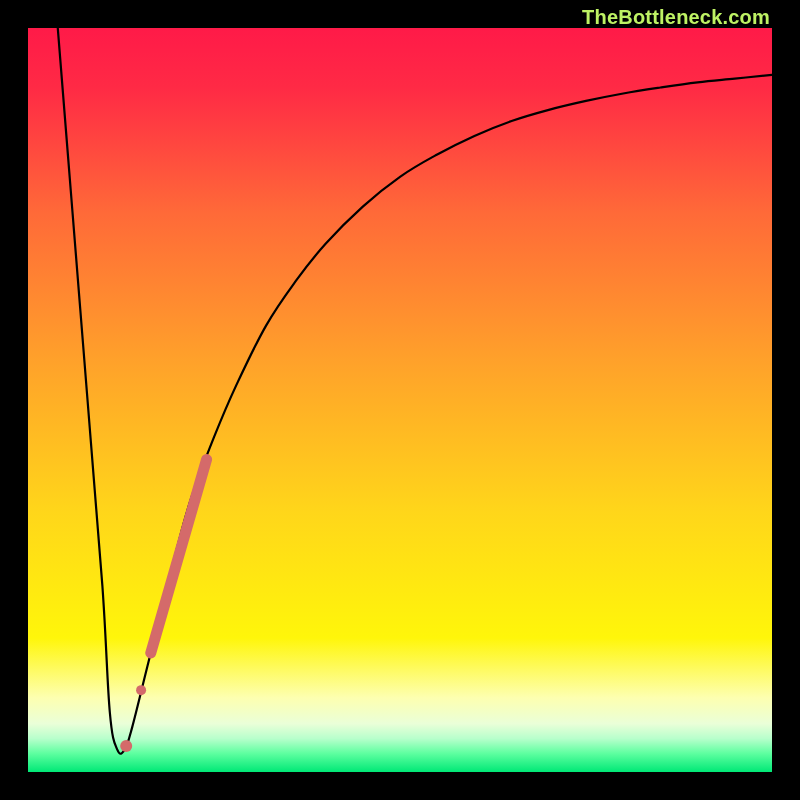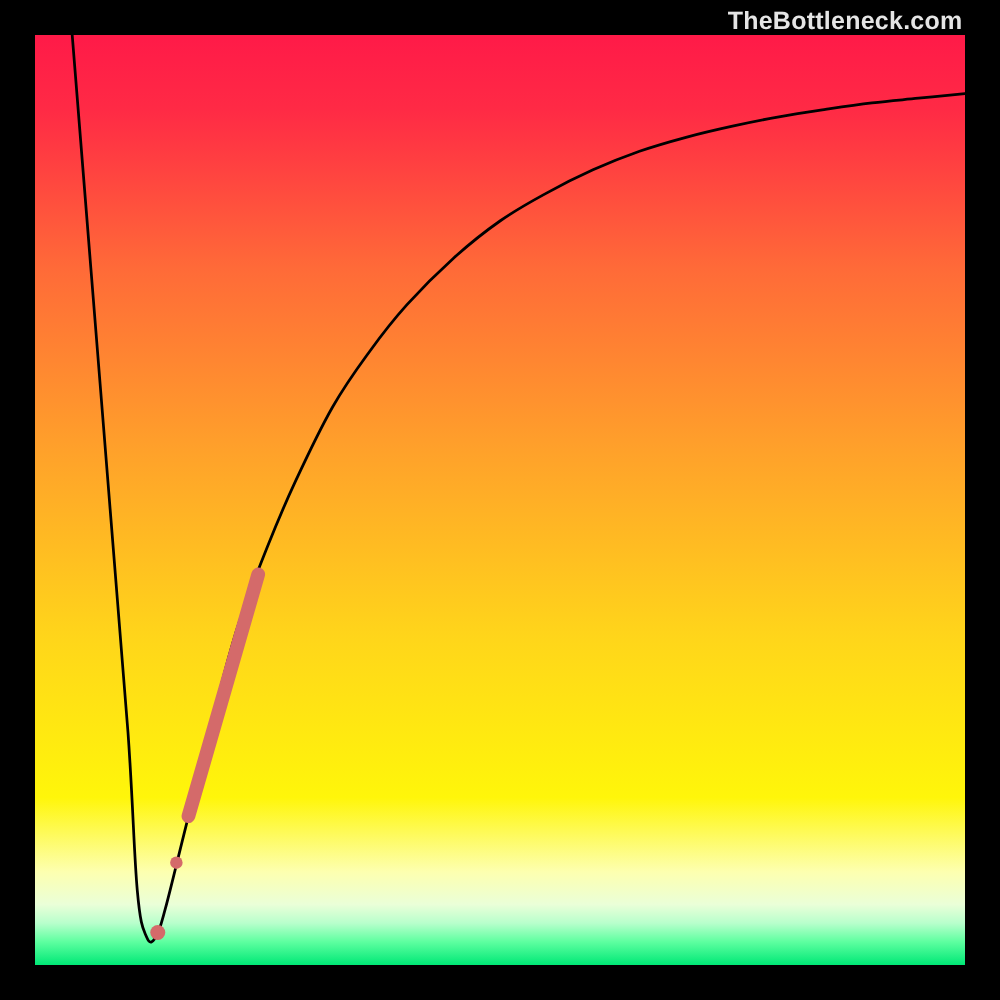--- a/index.html
+++ b/index.html
@@ -33,21 +33,21 @@
     width: 100%;
     height: 100%;
   }
   .watermark {
     position: absolute;
     top: 6px;
     right: 30px;
     font-family: Arial, Helvetica, sans-serif;
     font-size: 20px;
     font-weight: 600;
-    color: #e5e5e5;
+    color: #bef264;
     letter-spacing: 0.2px;
   }
   svg.curve {
     position: absolute;
     left: 0;
     top: 0;
     width: 100%;
     height: 100%;
   }
 </style>

